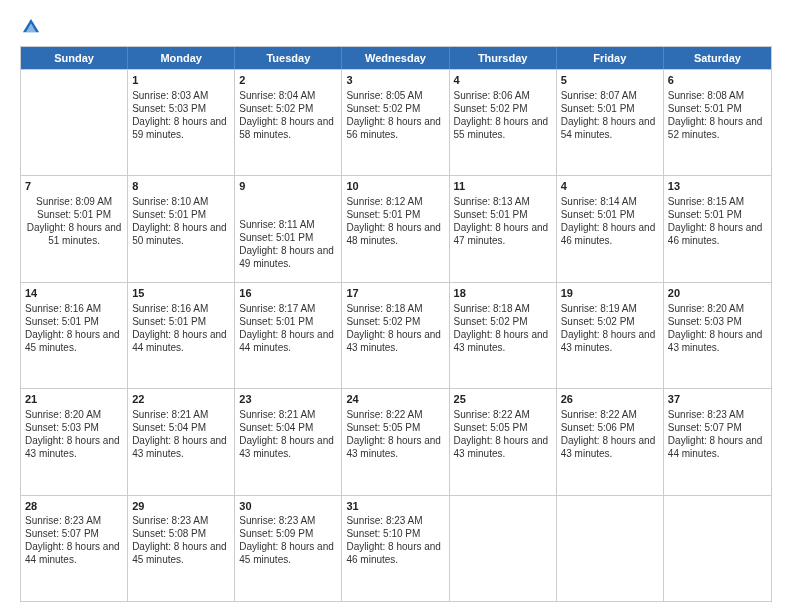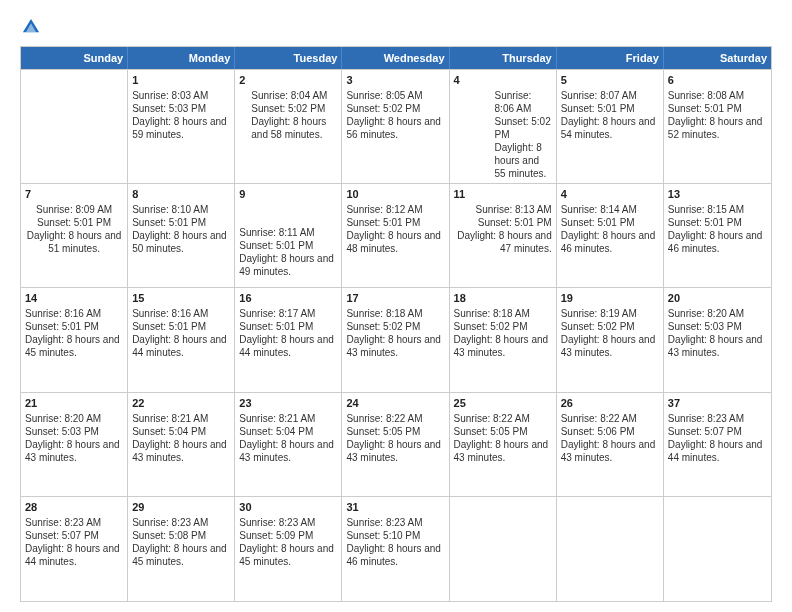--- a/index.html
+++ b/index.html
@@ -67,22 +67,22 @@
     }
     .cal-header {
       display: grid;
       grid-template-columns: repeat(7, 1fr);
       background: #2e6db4;
     }
     .cal-header-cell {
       color: #fff;
       font-size: 11px;
       font-weight: bold;
-      padding: 5px 4px;
-      text-align: right;
+      padding: 5px 14px;
+      text-align: center;
       border-right: 1px solid #4a87cc;
     }
     .cal-header-cell:last-child { border-right: none; }
     .cal-body {
       flex: 1;
       display: flex;
       flex-direction: column;
     }
     .cal-row {
       display: grid;
@@ -147,33 +147,33 @@
     <div class="cal-row">
           <div class="cal-cell"></div>
           <div class="cal-cell">
             <span class="day-num">1</span>
             <div class="cell-text" style="white-space: pre-line;">Sunrise: 8:03 AM
 Sunset: 5:03 PM
 Daylight: 8 hours and 59 minutes.</div>
           </div>
           <div class="cal-cell">
             <span class="day-num">2</span>
-            <div class="cell-text" style="white-space: pre-line; margin-left: 12px;">Sunrise: 8:04 AM
+            <div class="cell-text" style="white-space: pre-line;">Sunrise: 8:04 AM
 Sunset: 5:02 PM
 Daylight: 8 hours and 58 minutes.</div>
           </div>
           <div class="cal-cell">
             <span class="day-num">3</span>
             <div class="cell-text" style="white-space: pre-line;">Sunrise: 8:05 AM
 Sunset: 5:02 PM
 Daylight: 8 hours and 56 minutes.</div>
           </div>
           <div class="cal-cell">
             <span class="day-num">4</span>
-            <div class="cell-text" style="white-space: pre-line; margin-left: 41px;">Sunrise: 8:06 AM
+            <div class="cell-text" style="white-space: pre-line;">Sunrise: 8:06 AM
 Sunset: 5:02 PM
 Daylight: 8 hours and 55 minutes.</div>
           </div>
           <div class="cal-cell">
             <span class="day-num">5</span>
             <div class="cell-text" style="white-space: pre-line;">Sunrise: 8:07 AM
 Sunset: 5:01 PM
 Daylight: 8 hours and 54 minutes.</div>
           </div>
           <div class="cal-cell">
@@ -203,21 +203,21 @@
 Daylight: 8 hours and 49 minutes.</div>
           </div>
           <div class="cal-cell">
             <span class="day-num">10</span>
             <div class="cell-text" style="white-space: pre-line;">Sunrise: 8:12 AM
 Sunset: 5:01 PM
 Daylight: 8 hours and 48 minutes.</div>
           </div>
           <div class="cal-cell">
             <span class="day-num">11</span>
-            <div class="cell-text" style="white-space: pre-line; text-align: right;">Sunrise: 8:13 AM
+            <div class="cell-text" style="white-space: pre-line;">Sunrise: 8:13 AM
 Sunset: 5:01 PM
 Daylight: 8 hours and 47 minutes.</div>
           </div>
           <div class="cal-cell">
             <span class="day-num">4</span>
             <div class="cell-text" style="white-space: pre-line;">Sunrise: 8:14 AM
 Sunset: 5:01 PM
 Daylight: 8 hours and 46 minutes.</div>
           </div>
           <div class="cal-cell">

